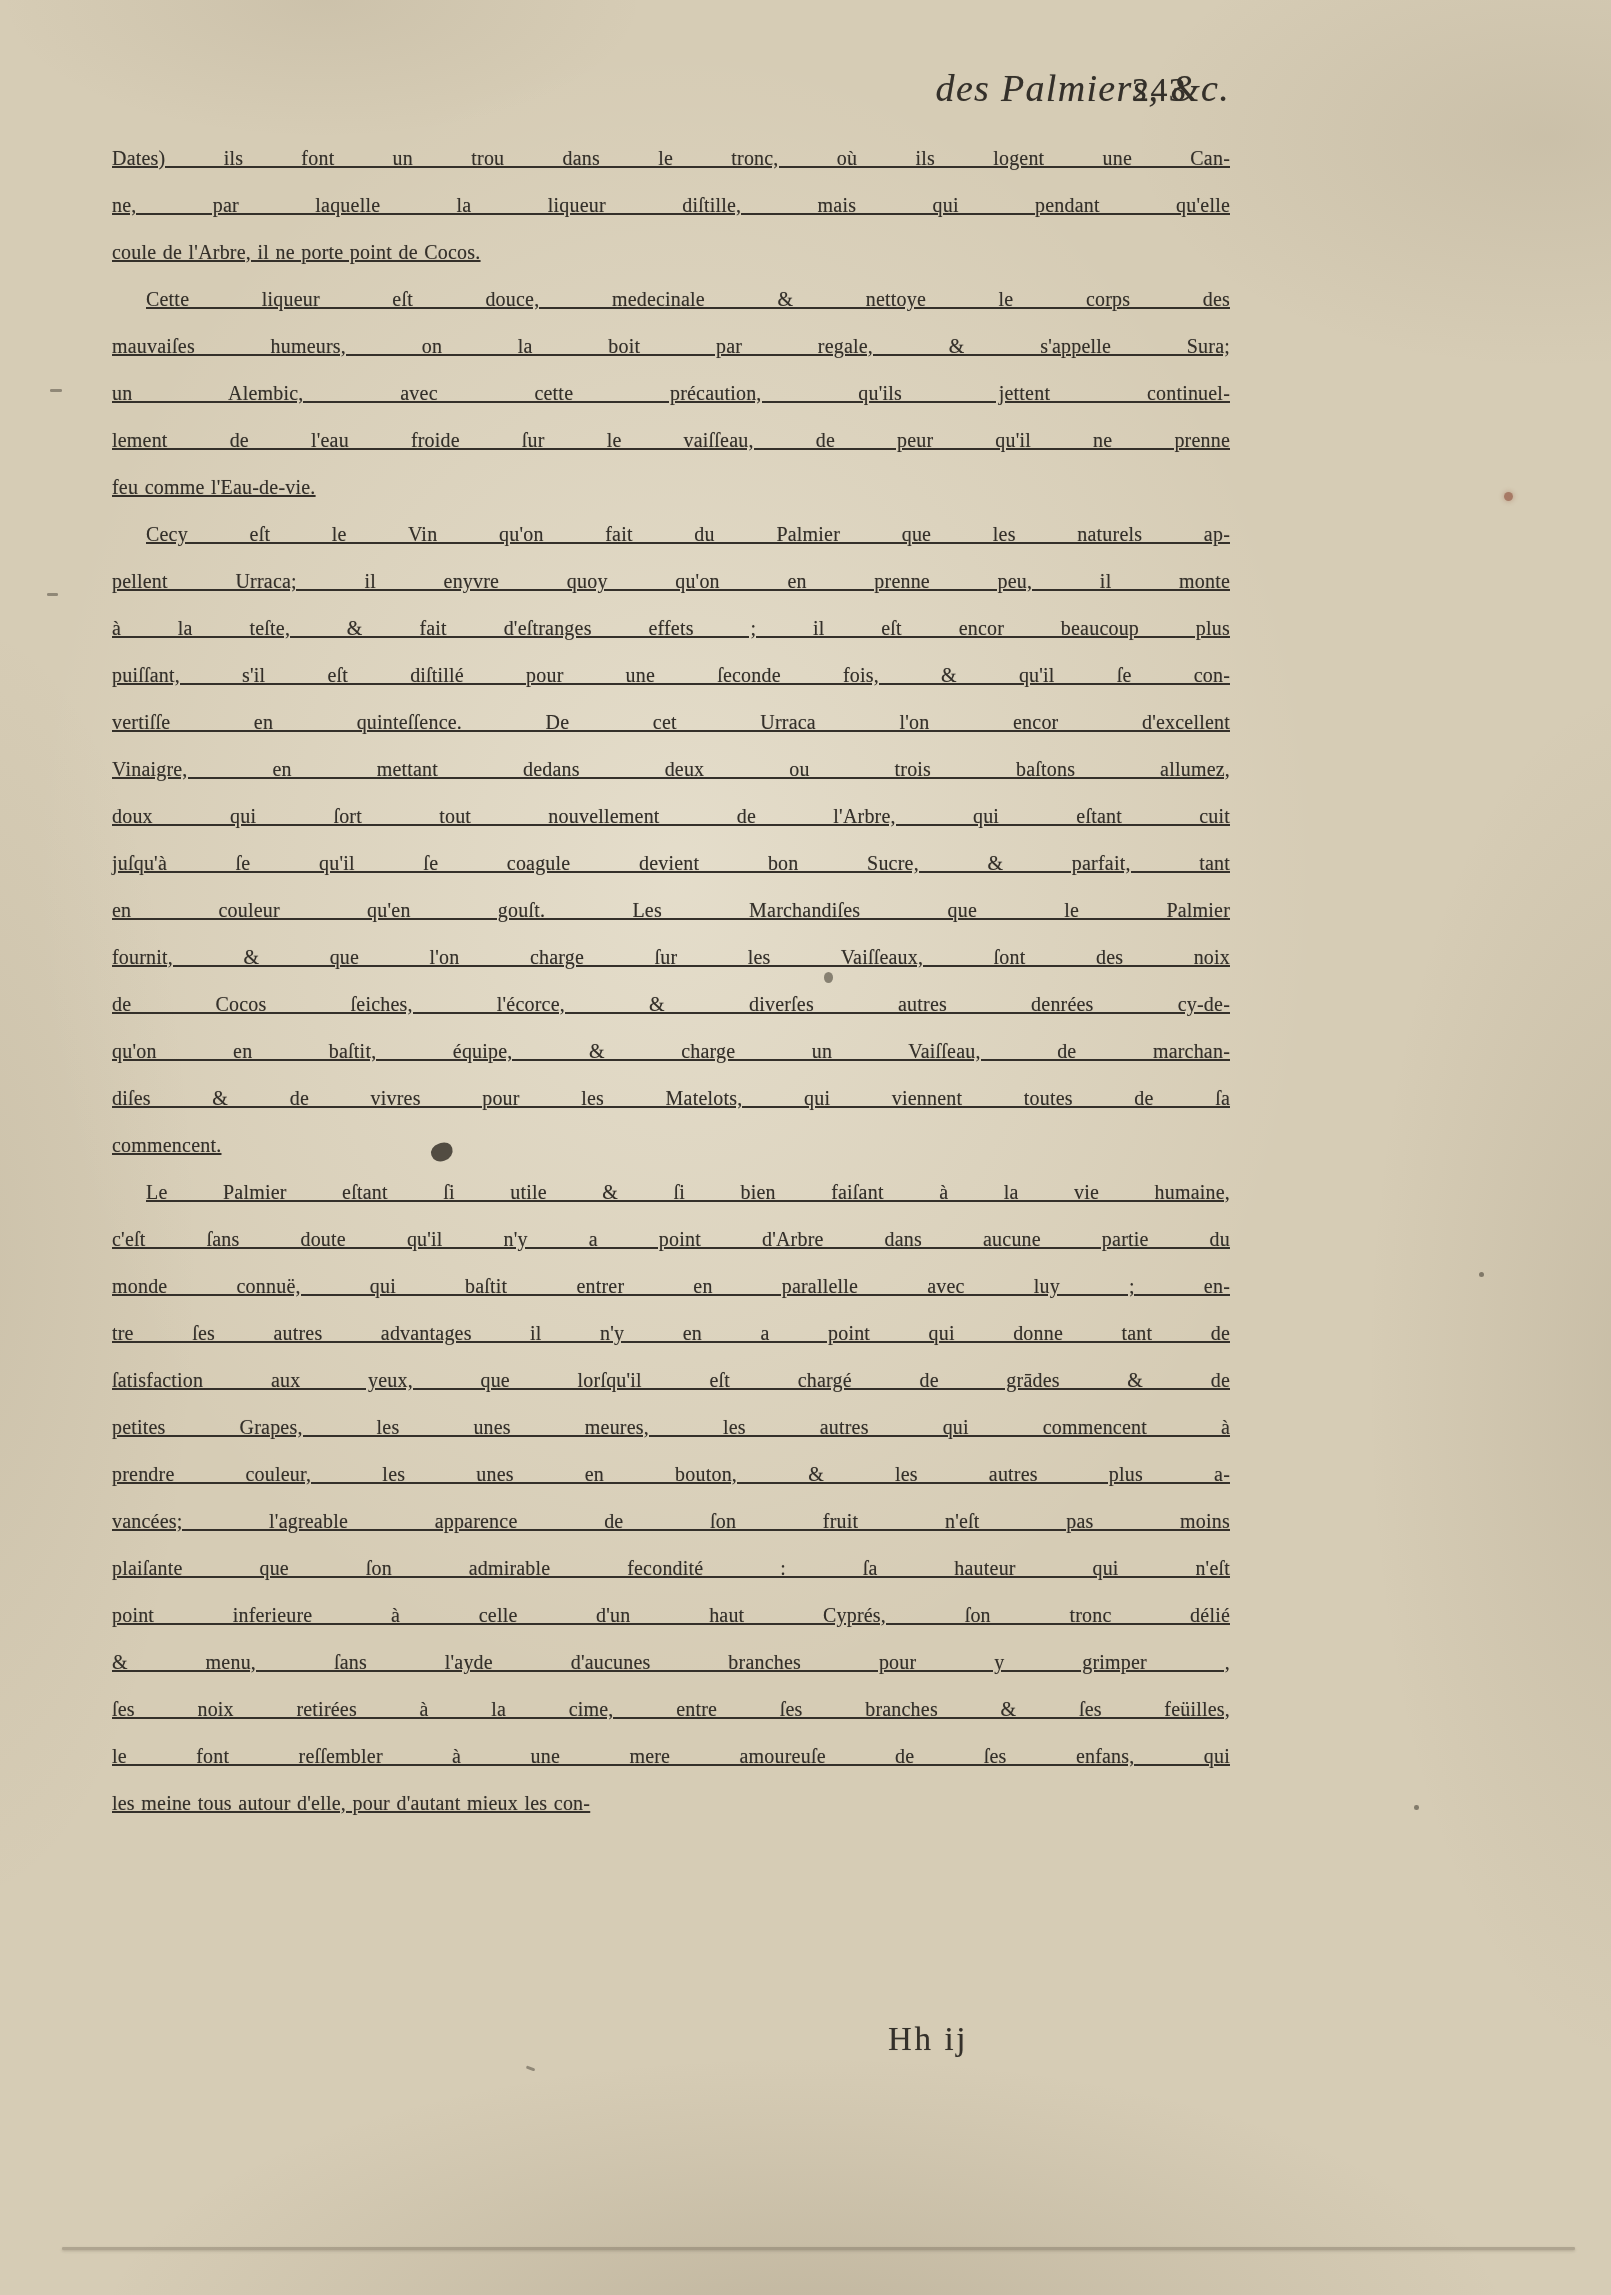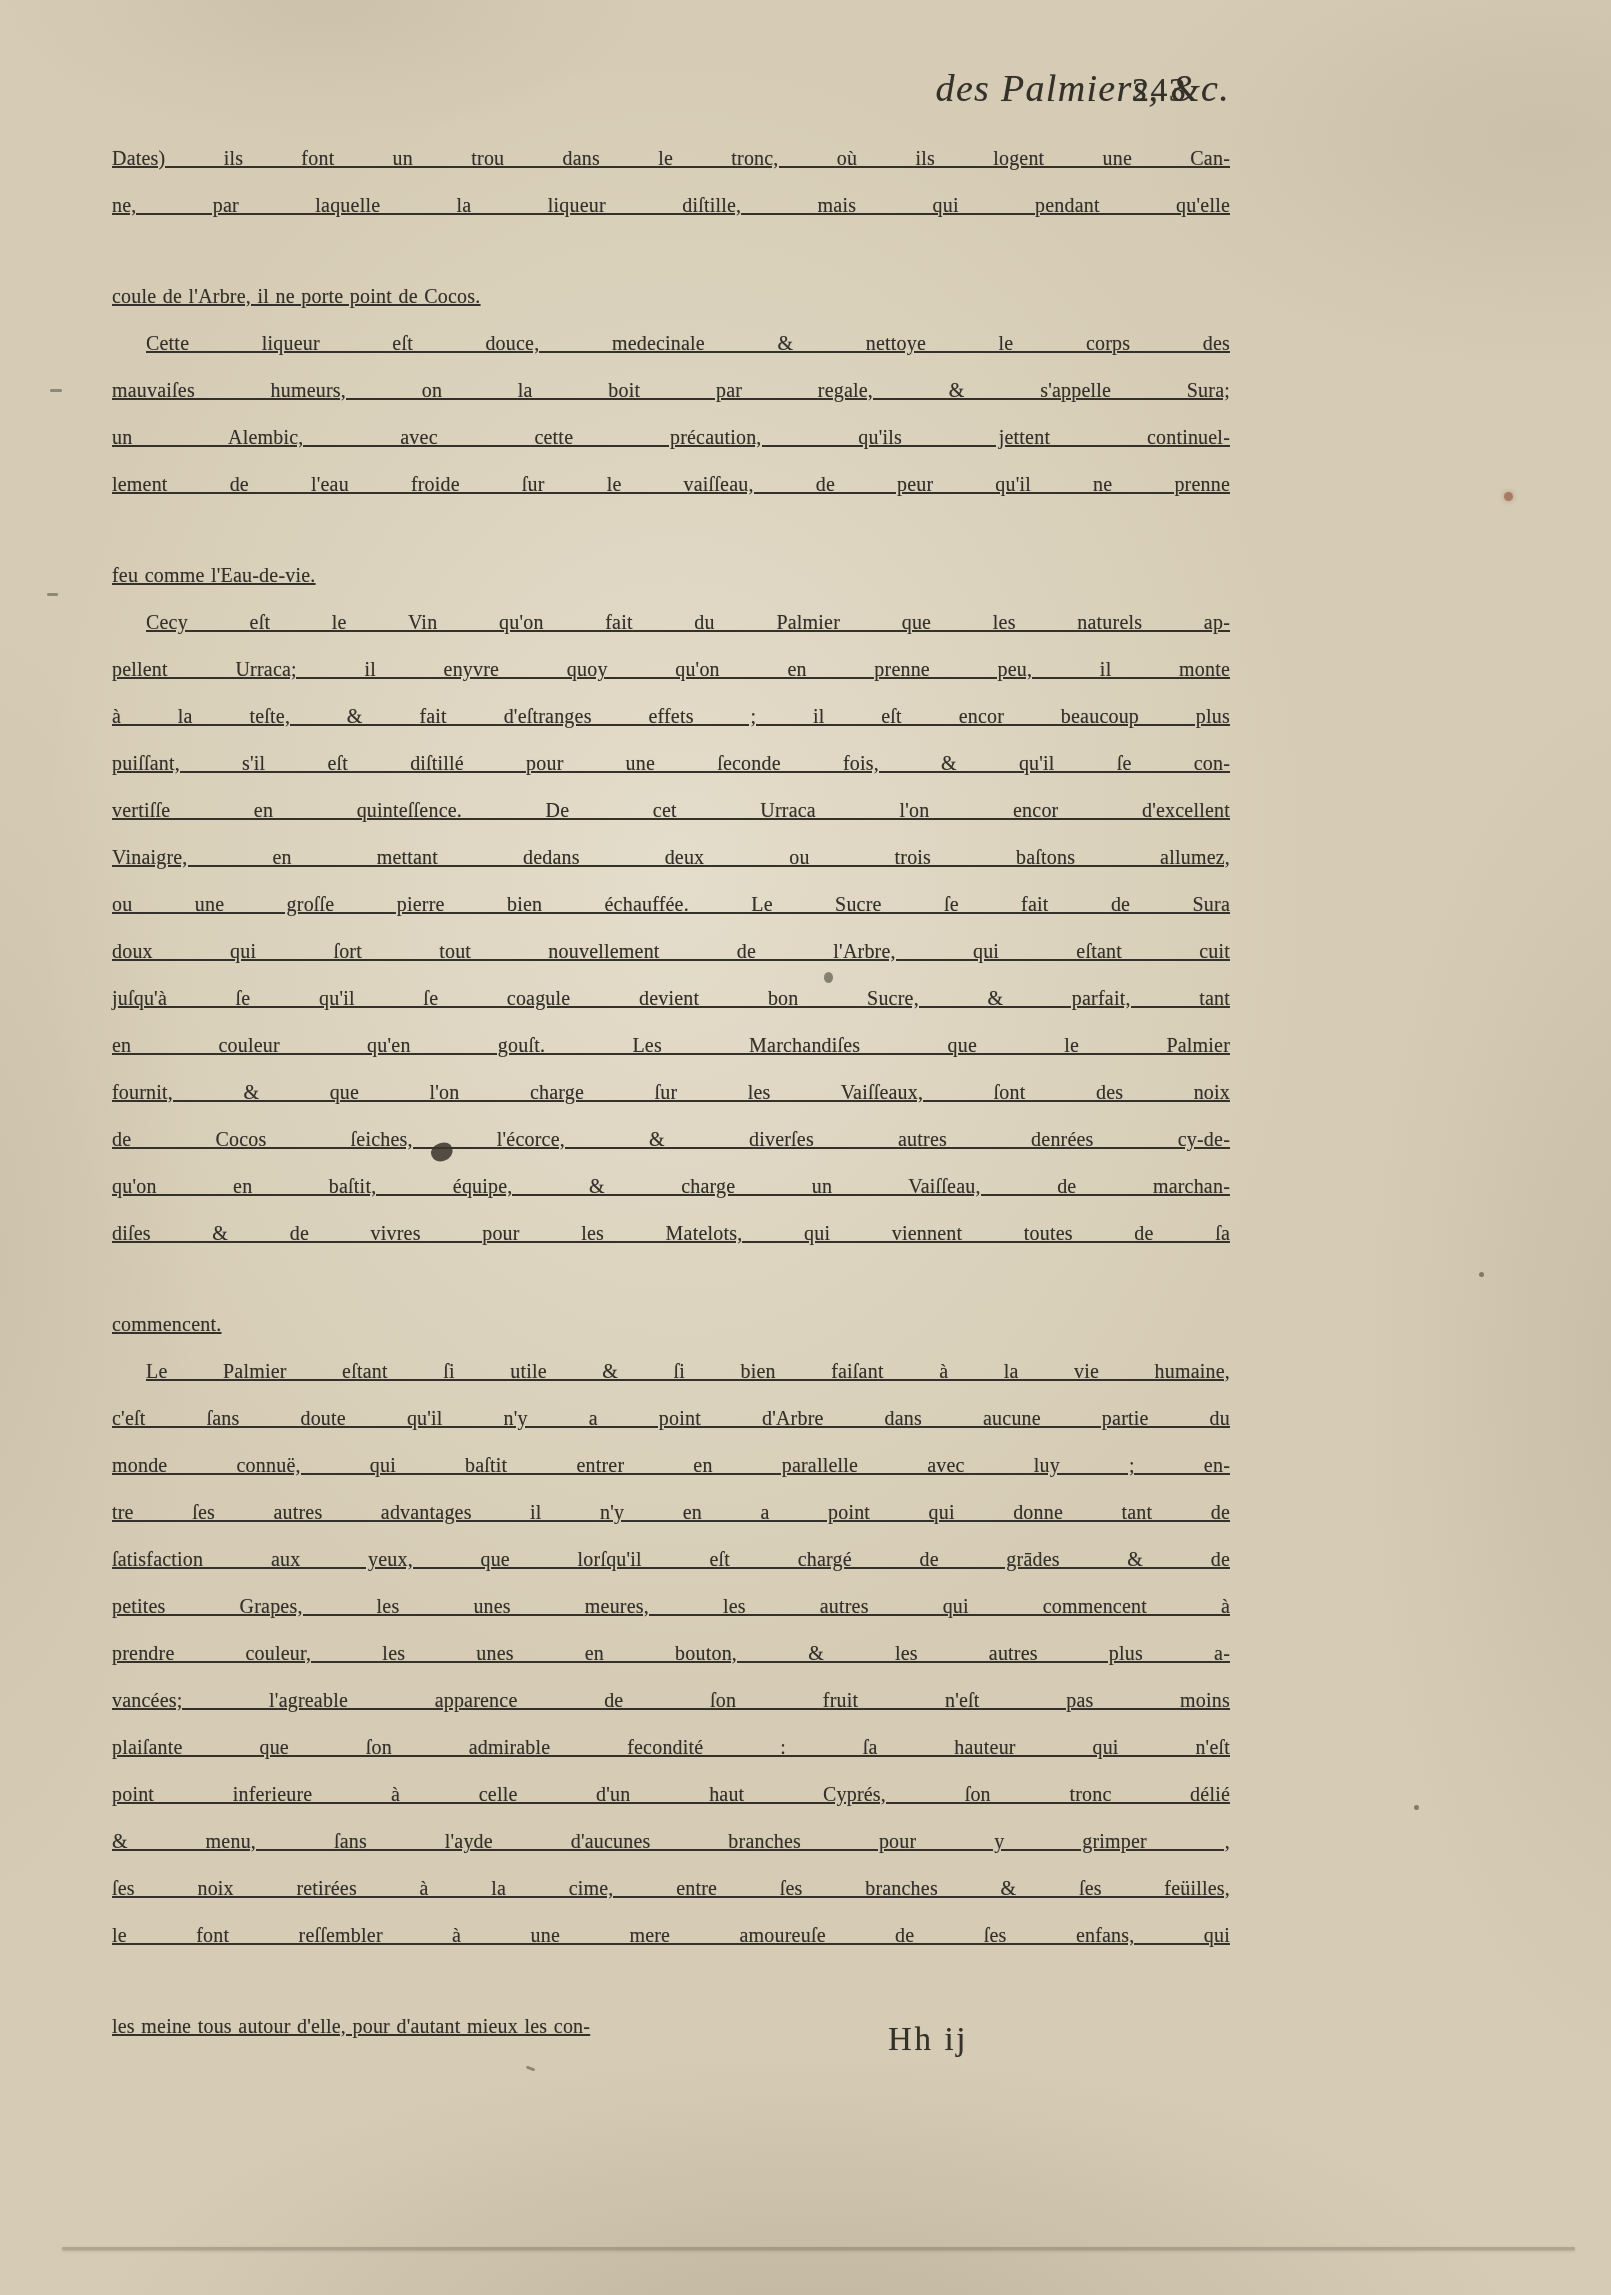--- a/index.html
+++ b/index.html
@@ -64,21 +64,21 @@
     letter-spacing: 0.2px;
     word-spacing: 1.3px;
     text-shadow: 0 0 0.7px rgba(52,48,42,0.40);
     text-decoration: underline;
   }
   .para { margin: 0; }
   .line {
     text-align: justify;
     text-align-last: justify;
   }
-  .line.last { text-align-last: left; margin-top: 44px; }
+  .line.last { text-align-last: left; }
   .para.indent .line.first { text-indent: 34px; }
 
   .catchword-row {
     position: absolute;
     left: 112px;
     top: 2021px;
     width: 1118px;
     font-size: 33px;
   }
   .catchword-row .catchword {
@@ -144,21 +144,20 @@
         <div class="line">lement de l'eau froide ſur le vaiſſeau, de peur qu'il ne prenne</div>
         <div class="line last">feu comme l'Eau-de-vie.</div>
       </div>
       <div class="para indent">
         <div class="line first">Cecy eſt le Vin qu'on fait du Palmier que les naturels ap-</div>
         <div class="line">pellent Urraca; il enyvre quoy qu'on en prenne peu, il monte</div>
         <div class="line">à la teſte, &amp; fait d'eſtranges effets ; il eſt encor beaucoup plus</div>
         <div class="line">puiſſant, s'il eſt diſtillé pour une ſeconde fois, &amp; qu'il ſe con-</div>
         <div class="line">vertiſſe en quinteſſence. De cet Urraca l'on encor d'excellent</div>
         <div class="line">Vinaigre, en mettant dedans deux ou trois baſtons allumez,</div>
-        <div class="line">ou une groſſe pierre bien échauffée. Le Sucre ſe fait de Sura</div>
         <div class="line">doux qui ſort tout nouvellement de l'Arbre, qui eſtant cuit</div>
         <div class="line">juſqu'à ſe qu'il ſe coagule devient bon Sucre, &amp; parfait, tant</div>
         <div class="line">en couleur qu'en gouſt. Les Marchandiſes que le Palmier</div>
         <div class="line">fournit, &amp; que l'on charge ſur les Vaiſſeaux, ſont des noix</div>
         <div class="line">de Cocos ſeiches, l'écorce, &amp; diverſes autres denrées cy-de-</div>
         <div class="line">qu'on en baſtit, équipe, &amp; charge un Vaiſſeau, de marchan-</div>
         <div class="line">diſes &amp; de vivres pour les Matelots, qui viennent toutes de ſa</div>
         <div class="line last">commencent.</div>
       </div>
       <div class="para indent">

